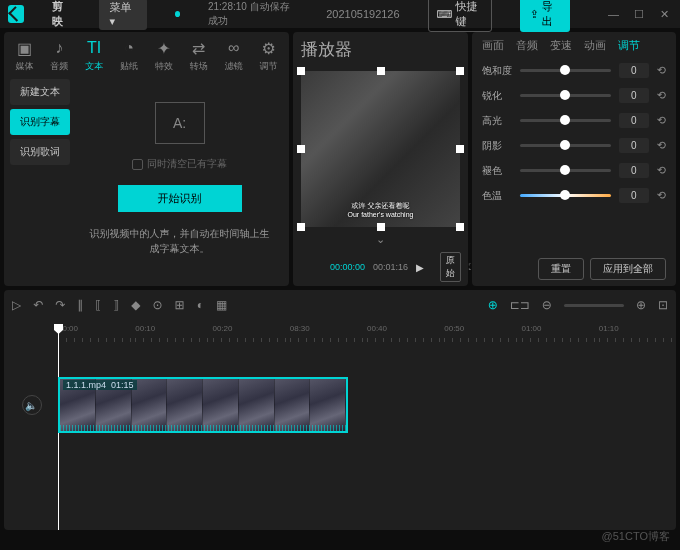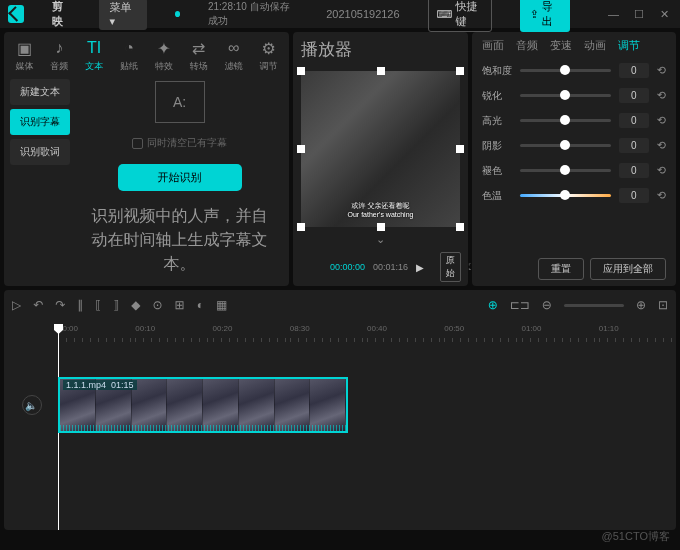--- a/index.html
+++ b/index.html
@@ -35,22 +35,22 @@
 .sidebar { width: 60px; display: flex; flex-direction: column; gap: 4px; }
 .side-btn { padding: 6px 4px; text-align: center; background: #2a2a2a; border-radius: 3px; cursor: pointer; font-size: 10px; }
 .side-btn.active { background: #00d4d4; color: #000; }
 .recog-area { flex: 1; display: flex; flex-direction: column; align-items: center; justify-content: center; gap: 14px; }
 .recog-frame { width: 50px; height: 40px; border: 1px solid #555; border-style: none solid; position: relative; display: flex; align-items: center; justify-content: center; color: #888; font-size: 14px; }
 .recog-frame::before, .recog-frame::after { content: ""; position: absolute; width: 100%; height: 8px; border: 1px solid #555; border-bottom: none; left: -1px; }
 .recog-frame::before { top: -1px; }
 .recog-frame::after { bottom: -1px; border-top: none; border-bottom: 1px solid #555; }
 .checkbox-row { display: flex; align-items: center; gap: 4px; color: #666; font-size: 10px; }
 .checkbox { width: 11px; height: 11px; border: 1px solid #555; border-radius: 2px; }
-.start-btn { background: #00d4d4; color: #000; padding: 6px 40px; border-radius: 5px; cursor: pointer; font-size: 11px; }
-.hint { font-size: 16px; color: #999; text-align: center; padding: 0 10px; line-height: 1.5; font-family: Liberation Mono, monospace; }
+.start-btn { background: #00d4d4; color: #000; padding: 6px 40px; border-radius: 0; cursor: pointer; font-size: 11px; }
+.hint { font-size: 10px; color: #999; text-align: center; padding: 0 10px; line-height: 1.5; }
 
 
 .center-panel { width: 175px; display: flex; flex-direction: column; }
 .panel-header { padding: 6px 8px; font-size: 17px; color: #aaa; }
 .preview { flex: 1; margin: 4px 8px; position: relative; background: #000; }
 .preview-img { width: 100%; height: 100%; background: linear-gradient(135deg, #3a3a3a 0%, #555 30%, #2a2a2a 60%, #444 100%); position: relative; }
 .preview-sub { position: absolute; bottom: 8px; left: 0; right: 0; text-align: center; font-size: 7px; color: #fff; text-shadow: 0 0 2px #000; line-height: 1.2; }
 .handle { position: absolute; width: 8px; height: 8px; background: #fff; }
 .handle.tl { top: -4px; left: -4px; } .handle.tr { top: -4px; right: -4px; }
 .handle.bl { bottom: -4px; left: -4px; } .handle.br { bottom: -4px; right: -4px; }

